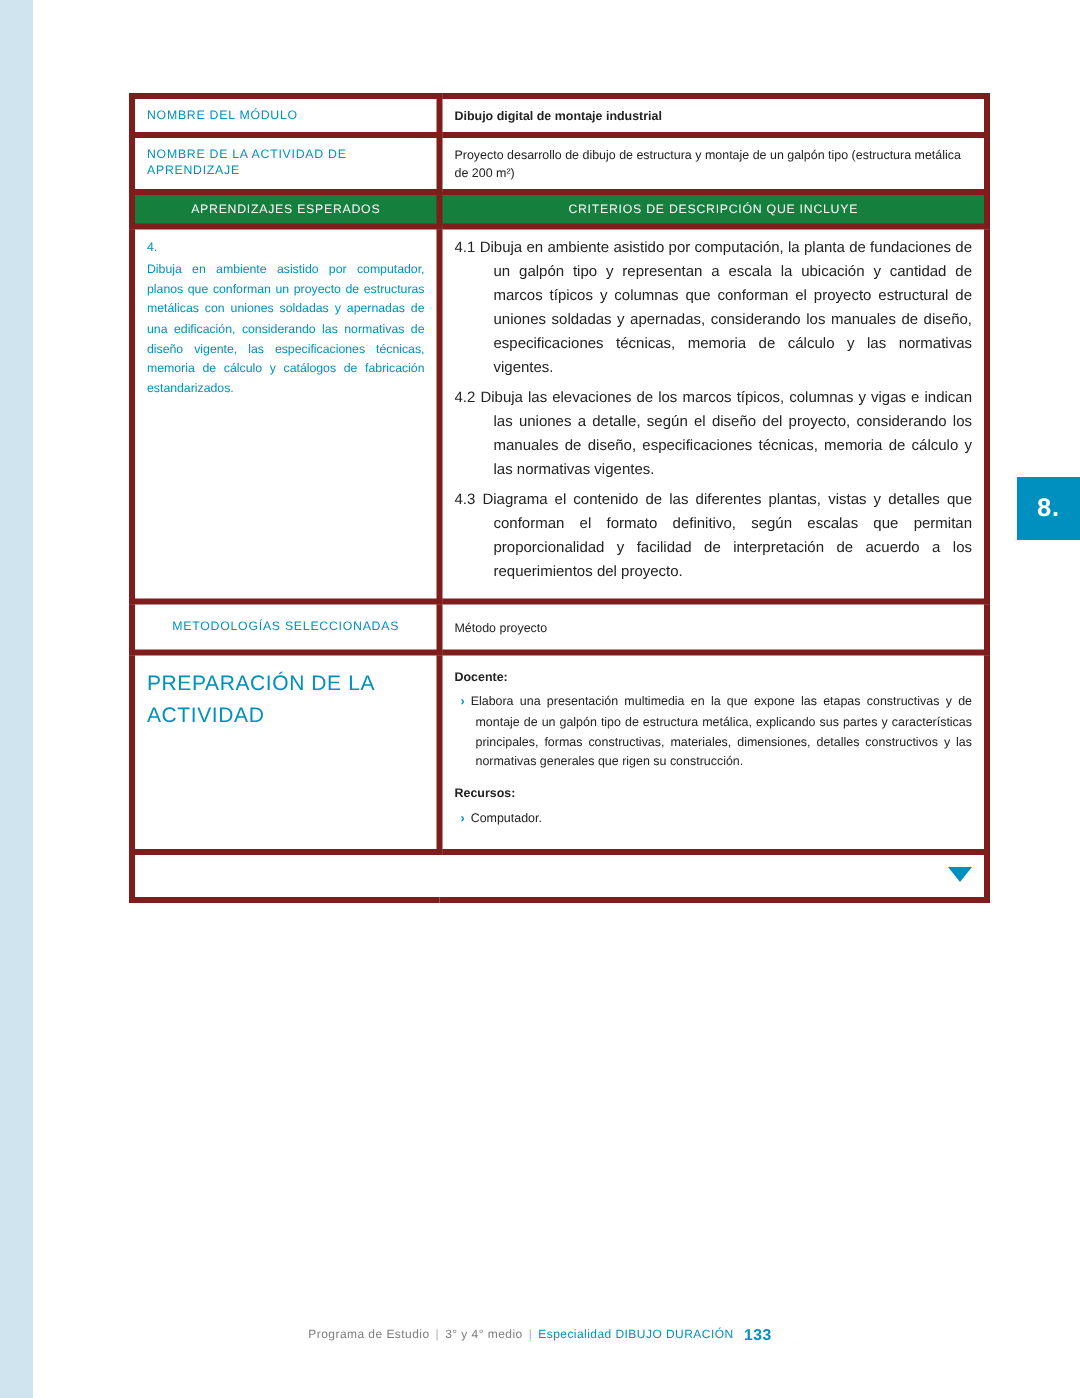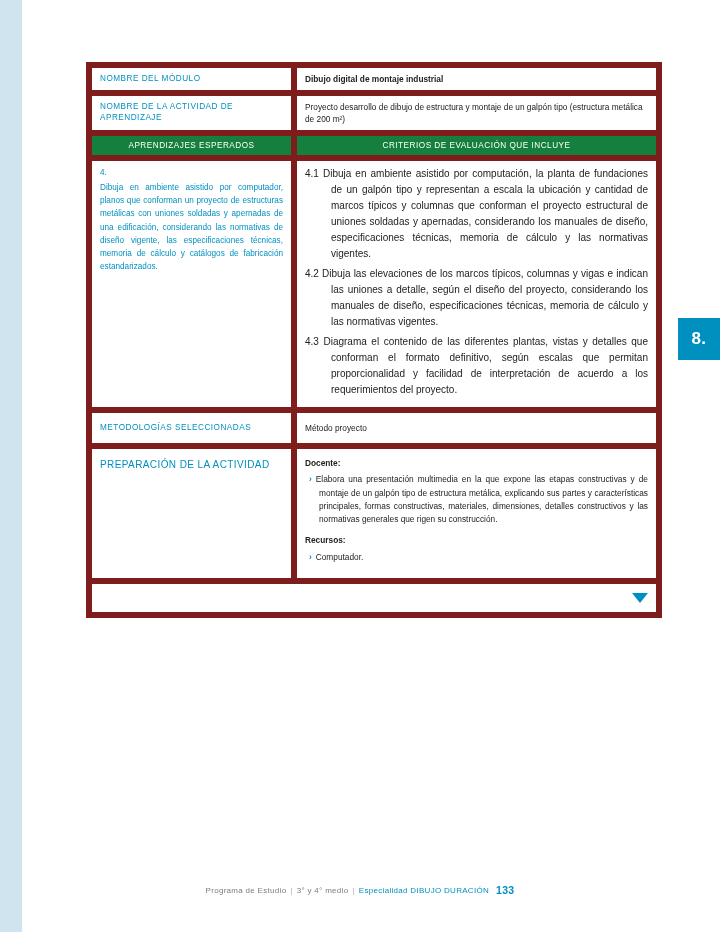--- a/index.html
+++ b/index.html
@@ -58,21 +58,21 @@
     padding: 9px 14px 8px 10px;
     margin: 0;
     font-weight: normal;
   }
   table.act {
     width: 570px;
     border-collapse: collapse;
     table-layout: fixed;
   }
   table.act td {
-    border: 6px solid #7f1d1d;
+    border: 4px solid #7f1d1d;
     vertical-align: top;
     padding: 5px 8px;
   }
   .lbl {
     color: #0090c0;
     font-size: 8.2px;
     letter-spacing: 0.5px;
     width: 205px;
     line-height: 1.35;
   }
@@ -109,21 +109,21 @@
     background: #0090c0;
     color: #ffffff;
     font-size: 8.3px;
     letter-spacing: 0.5px;
     padding: 6px 8px;
     line-height: 1.5;
     border: 1px solid #0090c0;
   }
   .prep-left {
     color: #0090c0;
-    font-size: 10px;
+    font-size: 14px;
     letter-spacing: 0.4px;
     line-height: 1.5;
     width: 110px;
   }
   .prep-right { font-size: 8.3px; color: #222; line-height: 1.6; }
   .prep-right .role { font-weight: bold; margin-bottom: 3px; }
   .bullet { padding-left: 14px; text-indent: -10px; text-align: justify; margin-bottom: 4px; }
   .bullet .arrow { color: #0090c0; font-weight: bold; margin-right: 4px; }
   .caret {
     text-align: right;
@@ -167,35 +167,35 @@
         <tr>
           <td class="lbl">NOMBRE DEL MÓDULO</td>
           <td class="val"><b>Dibujo digital de montaje industrial</b></td>
         </tr>
         <tr>
           <td class="lbl">NOMBRE DE LA ACTIVIDAD DE APRENDIZAJE</td>
           <td class="val">Proyecto desarrollo de dibujo de estructura y montaje de un galpón tipo (estructura metálica de 200 m²)</td>
         </tr>
         <tr>
           <td class="hdr-cell">APRENDIZAJES ESPERADOS</td>
-          <td class="hdr-cell">CRITERIOS DE EVALUACIÓN QUE INCLUYE</td>
+          <td class="hdr-cell">CRITERIOS DE DESCRIPCIÓN QUE INCLUYE</td>
         </tr>
         <tr>
           <td class="body-left">
             <span class="num">4.</span>
             <span>Dibuja en ambiente asistido por computador, planos que conforman un proyecto de estructuras metálicas con uniones soldadas y apernadas de una edificación, considerando las normativas de diseño vigente, las especificaciones técnicas, memoria de cálculo y catálogos de fabricación estandarizados.</span>
           </td>
           <td class="body-right">
             <p>4.1 Dibuja en ambiente asistido por computación, la planta de fundaciones de un galpón tipo y representan a escala la ubicación y cantidad de marcos típicos y columnas que conforman el proyecto estructural de uniones soldadas y apernadas, considerando los manuales de diseño, especificaciones técnicas, memoria de cálculo y las normativas vigentes.</p>
             <p>4.2 Dibuja las elevaciones de los marcos típicos, columnas y vigas e indican las uniones a detalle, según el diseño del proyecto, considerando los manuales de diseño, especificaciones técnicas, memoria de cálculo y las normativas vigentes.</p>
             <p>4.3 Diagrama el contenido de las diferentes plantas, vistas y detalles que conforman el formato definitivo, según escalas que permitan proporcionalidad y facilidad de interpretación de acuerdo a los requerimientos del proyecto.</p>
           </td>
         </tr>
         <tr>
-          <td class="lbl" style="padding-top:9px;padding-bottom:9px;">METODOLOGÍAS SELECCIONADAS</td>
+          <td class="lbl" style="padding-top:9px;padding-bottom:9px;text-align:center;">METODOLOGÍAS SELECCIONADAS</td>
           <td class="val" style="padding-top:9px;padding-bottom:9px;">Método proyecto</td>
         </tr>
         <tr>
           <td class="prep-left" style="padding-top:8px;">PREPARACIÓN DE LA ACTIVIDAD</td>
           <td class="prep-right" style="padding-top:8px;padding-bottom:10px;">
             <div class="role">Docente:</div>
             <div class="bullet"><span class="arrow">›</span><span>Elabora una presentación multimedia en la que expone las etapas constructivas y de montaje de un galpón tipo de estructura metálica, explicando sus partes y características principales, formas constructivas, materiales, dimensiones, detalles constructivos y las normativas generales que rigen su construcción.</span></div>
             <div class="role" style="margin-top:8px;">Recursos:</div>
             <div class="bullet"><span class="arrow">›</span><span>Computador.</span></div>
           </td>

